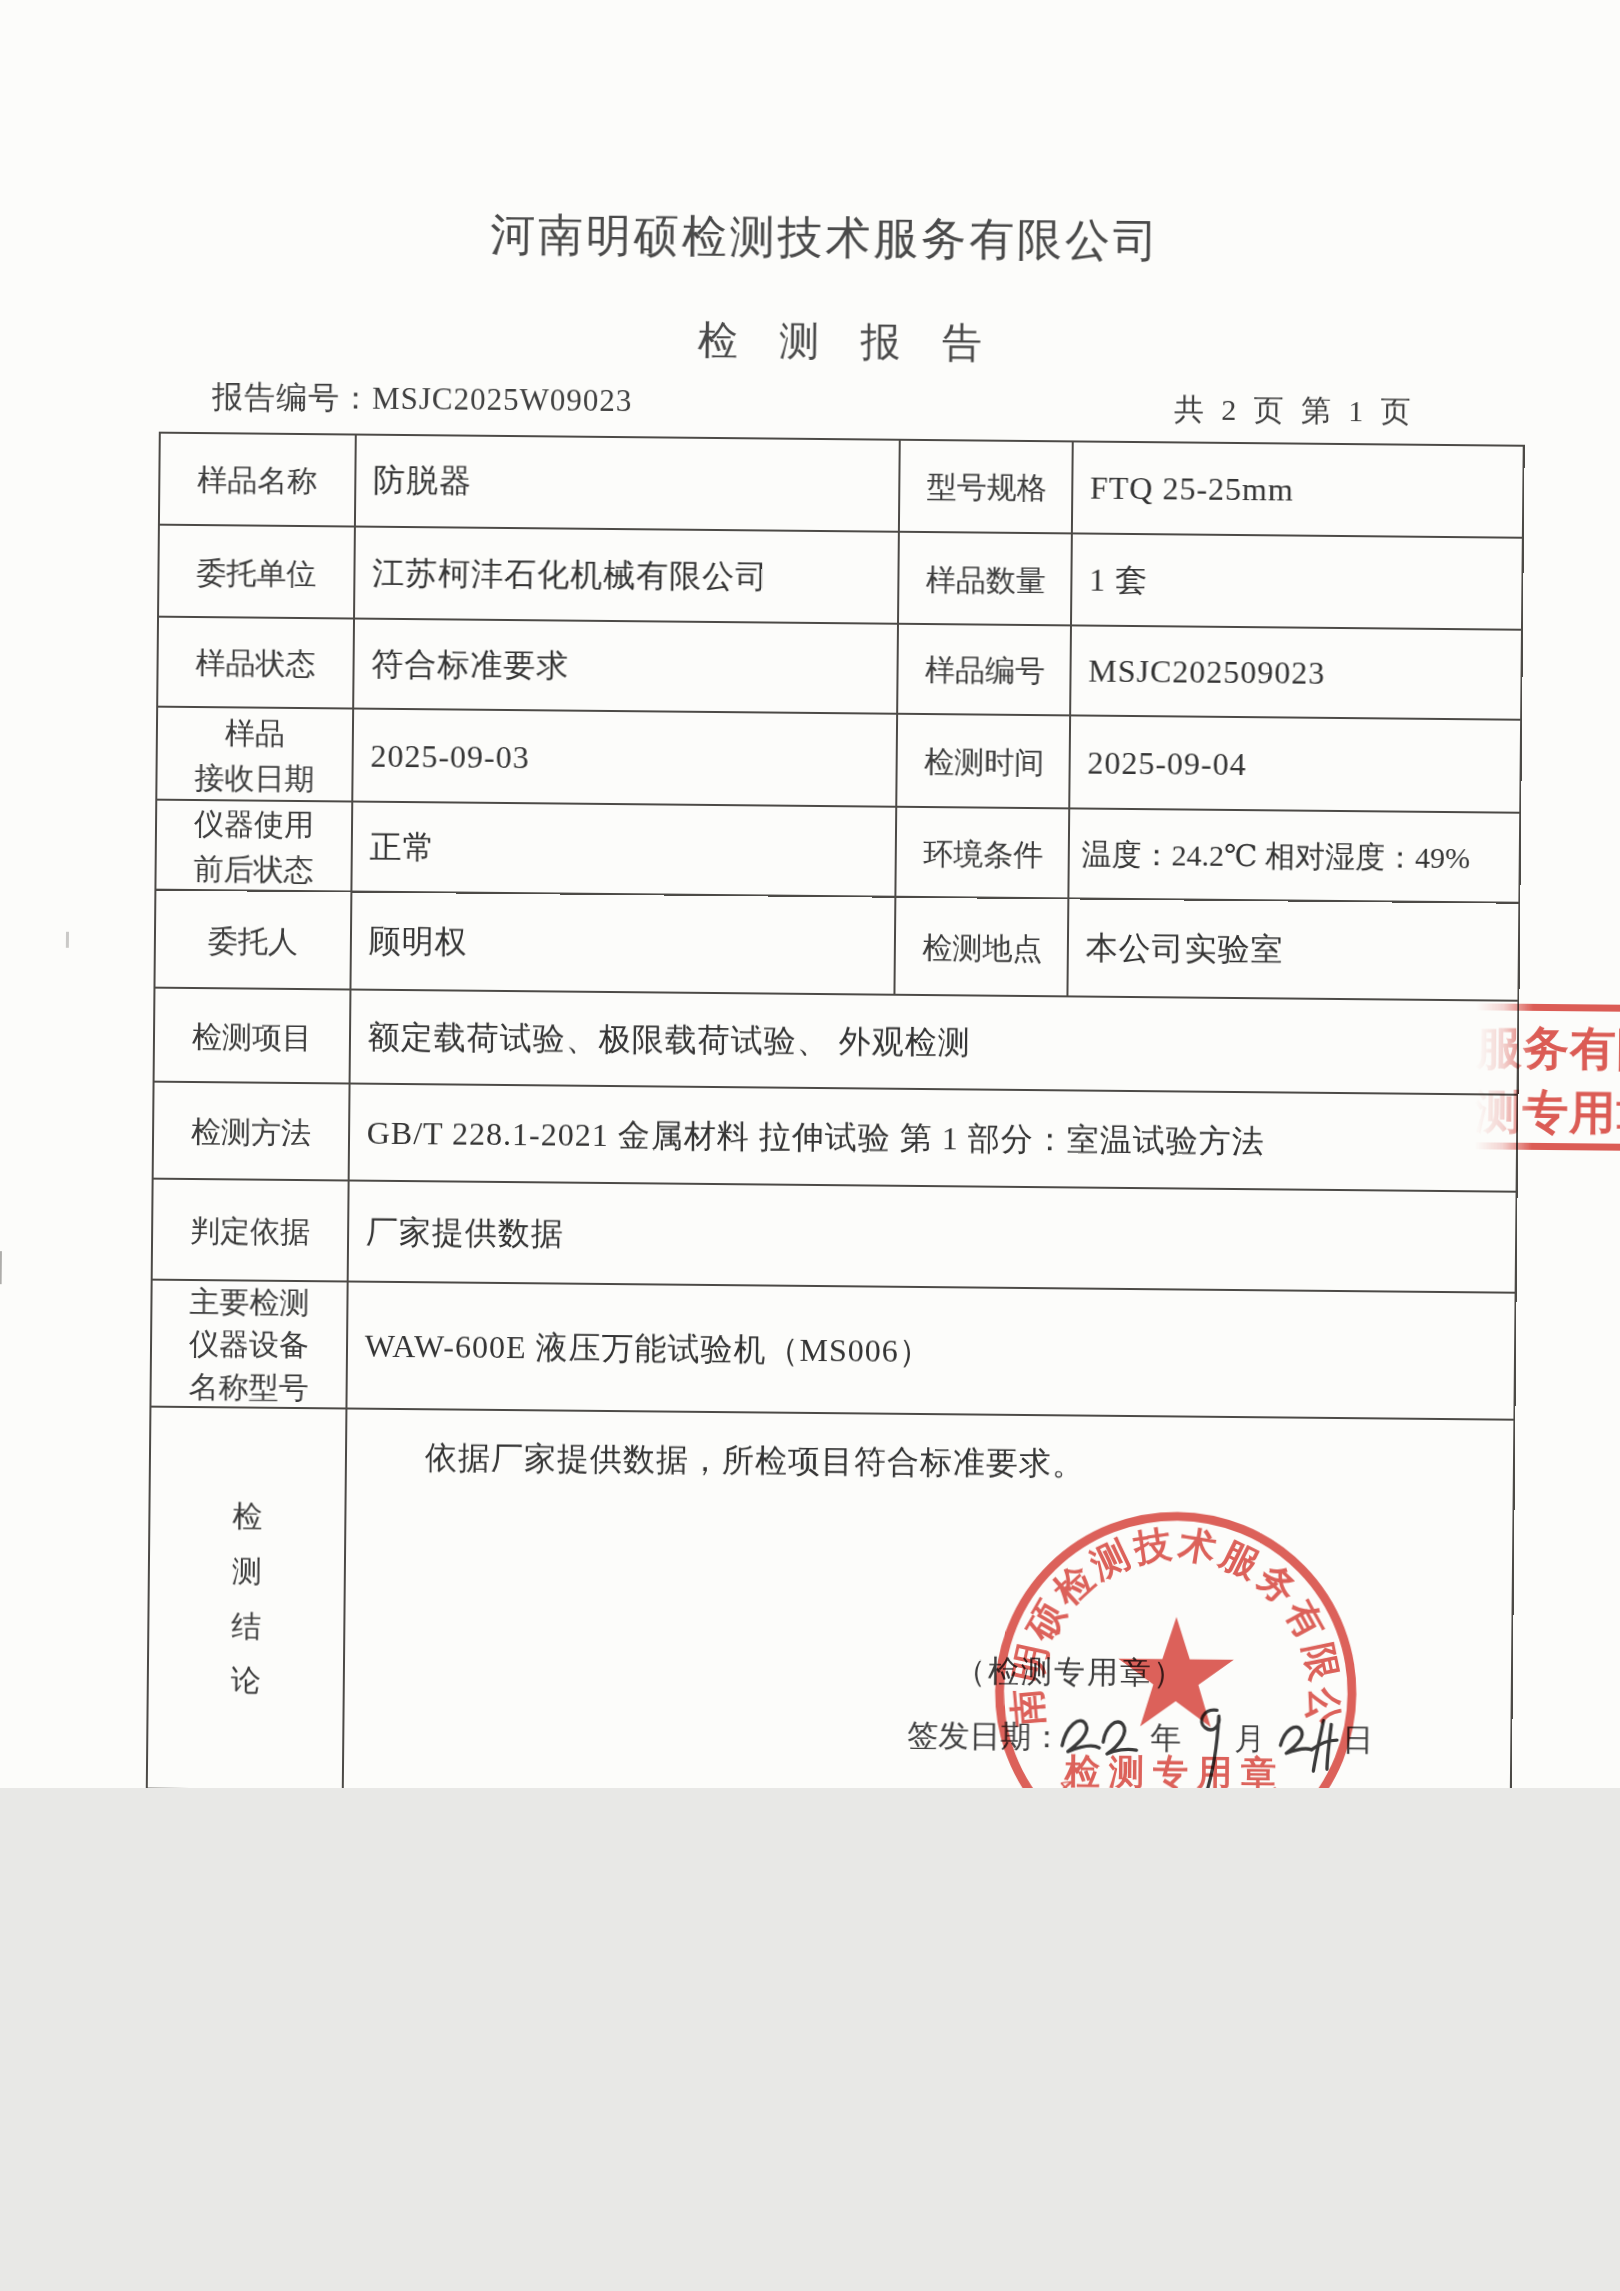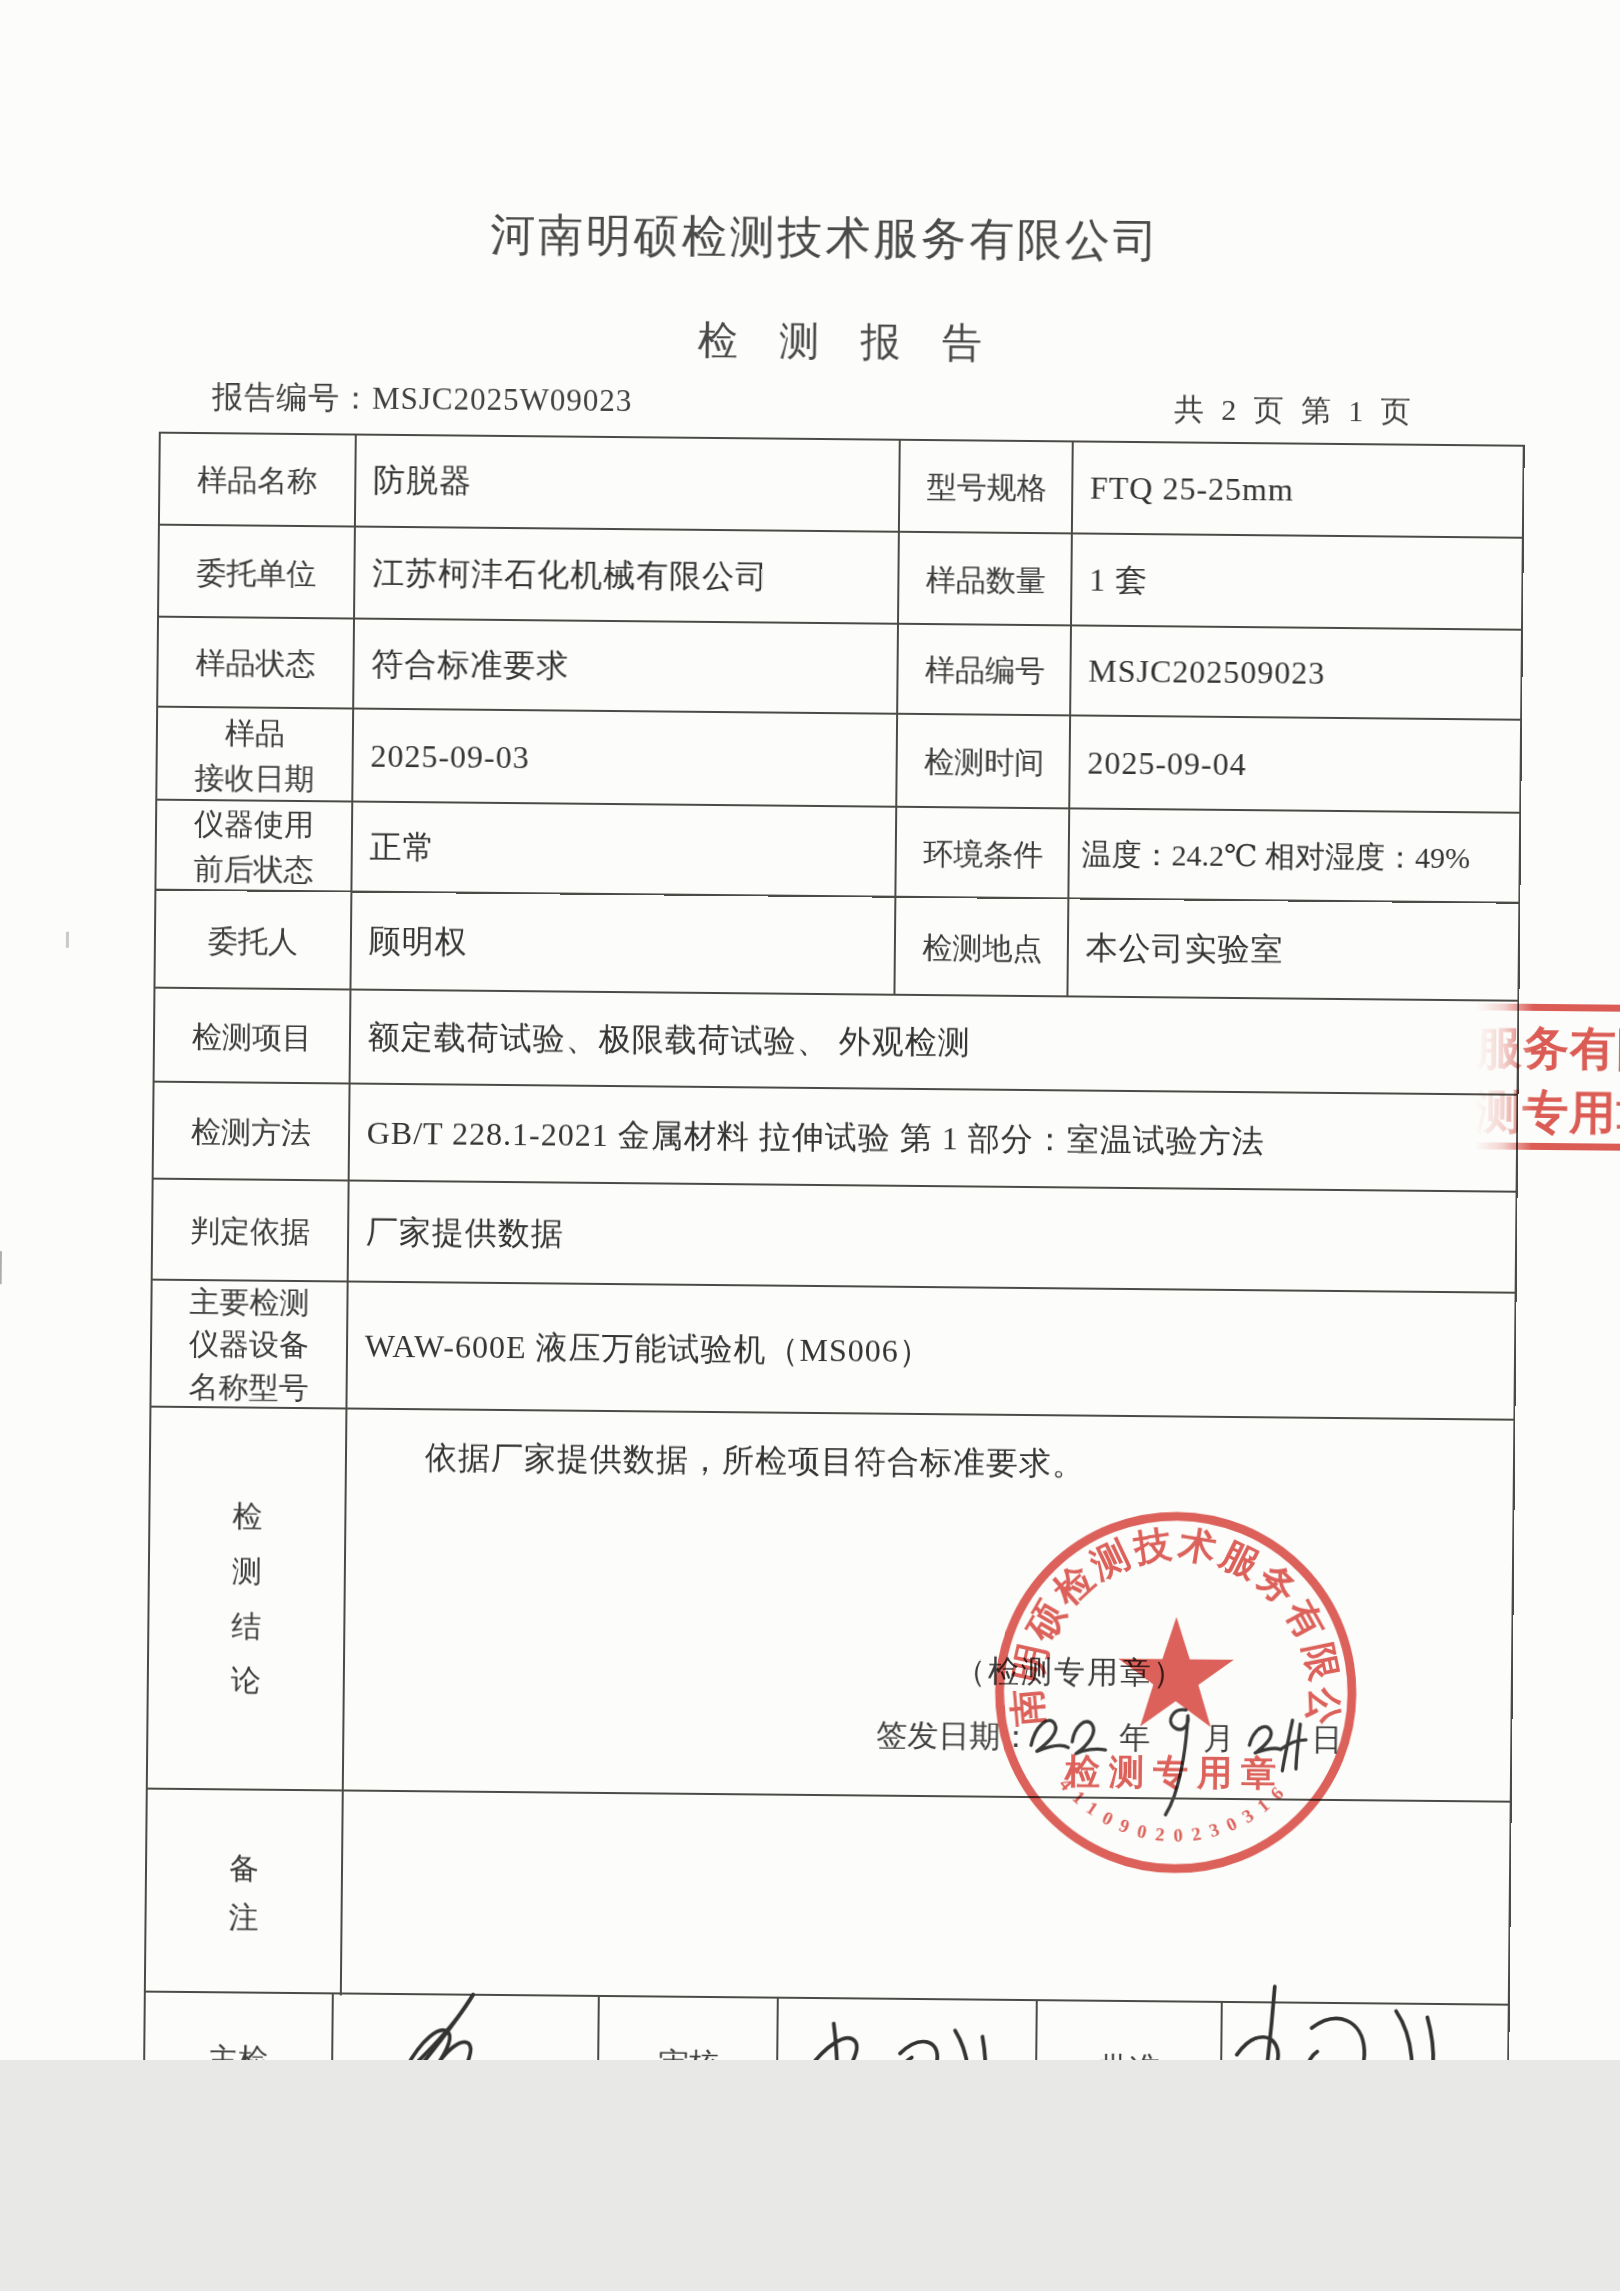--- a/index.html
+++ b/index.html
@@ -1,17 +1,17 @@
 <!DOCTYPE html>
 <html><head>
 <meta charset="utf-8">
 <style>
   html,body{margin:0;padding:0;background:#e8e8e6;}
   .page{
-    position:relative;width:1620px;height:2060px;background:#fcfcfa;
+    position:relative;width:1620px;height:1788px;background:#fcfcfa;
     overflow:hidden;font-family:"Liberation Serif","DejaVu Serif",serif;
     color:#383838;
   }
   .sheet{position:absolute;inset:0;transform:rotate(.55deg);transform-origin:196px 412px;}
 
   
   .company-title{position:absolute;left:0;right:0;top:202px;text-align:center;
     font-size:45px;letter-spacing:2.9px;color:#4a4a4a;transform:translateX(13.7px);}
   .report-title{position:absolute;left:0;right:0;top:308px;text-align:center;
     font-size:40px;letter-spacing:15.7px;color:#4a4a4a;transform:translateX(37px);}
@@ -37,21 +37,21 @@
   .s2{left:186px;width:266px;}
   .s3{left:452px;width:179px;}
   .s4{left:631px;width:259px;}
   .s5{left:890px;width:185px;}
   .s6{left:1075px;width:285px;}
 
   .concl-label{line-height:1.82;}
   .concl-cell{display:block;}
   .concl-text{position:absolute;left:78px;top:25.5px;font-size:32px;letter-spacing:1px;color:#343434;}
   .seal-note{position:absolute;left:610px;top:235px;font-size:31px;letter-spacing:2px;color:#3c3c3c;}
-  .sign-line{position:absolute;left:532px;top:300px;height:43px;font-size:31px;color:#404040;}
+  .sign-line{position:absolute;left:563px;top:300px;height:43px;font-size:31px;color:#404040;}
   .sign-line .pr{position:absolute;top:0;white-space:nowrap;}
   .hw{position:absolute;}
   .hw path{fill:none;stroke:#3a3a3a;stroke-width:3.4;stroke-linecap:round;stroke-linejoin:round;}
 
   
   .sig{position:absolute;}
   .sig path{fill:none;stroke:#333;stroke-width:3.8;stroke-linecap:round;stroke-linejoin:round;}
 
   
   .round-stamp{position:absolute;left:1002px;top:1497px;width:372px;height:372px;

